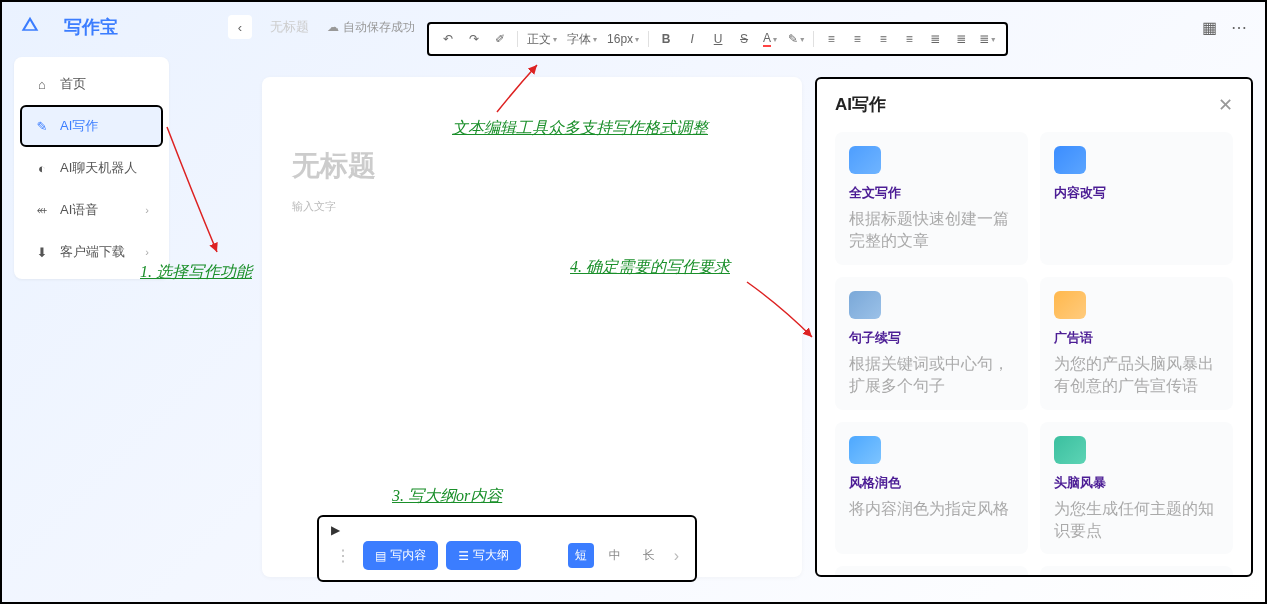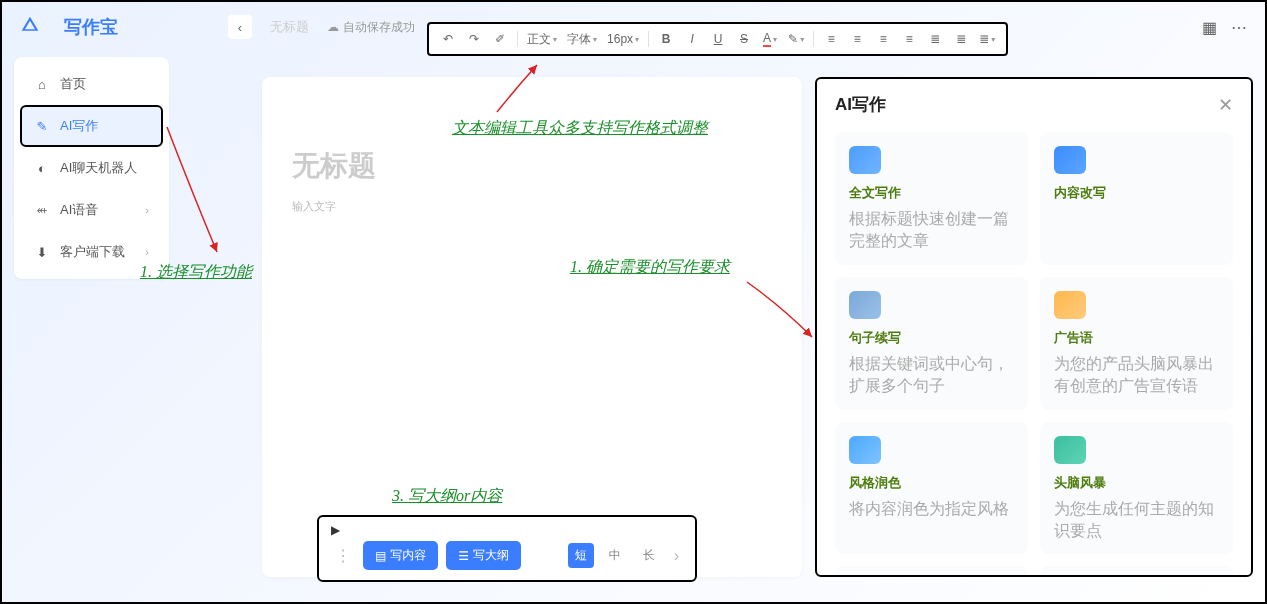--- a/index.html
+++ b/index.html
@@ -33,21 +33,21 @@
     .bb-len { font-size:12px; padding:4px 7px; border-radius:4px; cursor:pointer; color:#888; }
     .bb-len.sel { background:#3b7dff; color:#fff; }
     .bb-chev { color:#bbb; cursor:pointer; padding:0 4px; }
     .ai-panel { position:absolute; right:12px; top:75px; width:438px; height:500px; background:#fff; border:2px solid #000; border-radius:6px; padding:14px 18px; overflow:hidden; }
     .ai-hdr { display:flex; align-items:center; justify-content:space-between; margin-bottom:16px; }
     .ai-title { font-size:17px; font-weight:700; color:#222; }
     .ai-close { font-size:18px; color:#999; cursor:pointer; }
     .ai-grid { display:grid; grid-template-columns:1fr 1fr; gap:12px; }
     .ai-card { background:#fafbfc; border-radius:8px; padding:14px 14px 12px; cursor:pointer; }
     .ai-card .ic { width:32px; height:28px; border-radius:6px; margin-bottom:10px; }
-    .ai-card h4 { font-size:13px; font-weight:700; color:#4d7c0f; margin-bottom:6px; }
+    .ai-card h4 { font-size:13px; font-weight:700; color:#4c1d95; margin-bottom:6px; }
     .ai-card p { font-size:16px; color:#aaa; line-height:1.4; min-height:28px; }
     .ic1 { background:linear-gradient(135deg,#4d9eff,#6fb4ff); }
     .ic2 { background:linear-gradient(135deg,#3b8dff,#5ba5ff); }
     .ic3 { background:linear-gradient(135deg,#7aa8d8,#9bc1e8); }
     .ic4 { background:linear-gradient(135deg,#4da8ff,#7dc4ff); }
     .ic5 { background:linear-gradient(135deg,#ffb84d,#ffcb7d); }
     .ic6 { background:linear-gradient(135deg,#3bbf9f,#5dd4b5); }
     .ic7 { background:linear-gradient(135deg,#8d6fff,#a88dff); }
     .ic8 { background:linear-gradient(135deg,#3b7dff,#5d9aff); }
     .anno { position:absolute; font-size:16px; font-style:italic; color:#1a8f2a; text-decoration:underline; font-family:"KaiTi","STKaiti",serif; pointer-events:none; z-index:50; }
@@ -207,21 +207,21 @@
     <div class="ai-card">
         <div class="ic ic8"></div>
         <h4></h4>
         <p></p>
       </div>
   </div>
 </div>
 
 <div class="anno" style="left:138px; top:260px;">1. 选择写作功能</div>
 <div class="anno" style="left:450px; top:116px;">文本编辑工具众多支持写作格式调整</div>
-<div class="anno" style="left:568px; top:255px;">1. 确定需要的写作要求</div>
+<div class="anno" style="left:568px; top:255px;">4. 确定需要的写作要求</div>
 <div class="anno" style="left:390px; top:484px;">3. 写大纲or内容</div>
 
 <svg class="arrow-svg" style="left:160px; top:120px;" width="80" height="140">
     <defs>
       <marker id="ah1" markerWidth="8" markerHeight="8" refX="6" refY="3" orient="auto">
         <path d="M0,0 L6,3 L0,6 Z" fill="#d22"></path>
       </marker>
     </defs>
     <path d="M5,5 Q30,70 55,130" stroke="#d22" stroke-width="1.5" fill="none" marker-end="url(#ah1)"></path>
   </svg>

